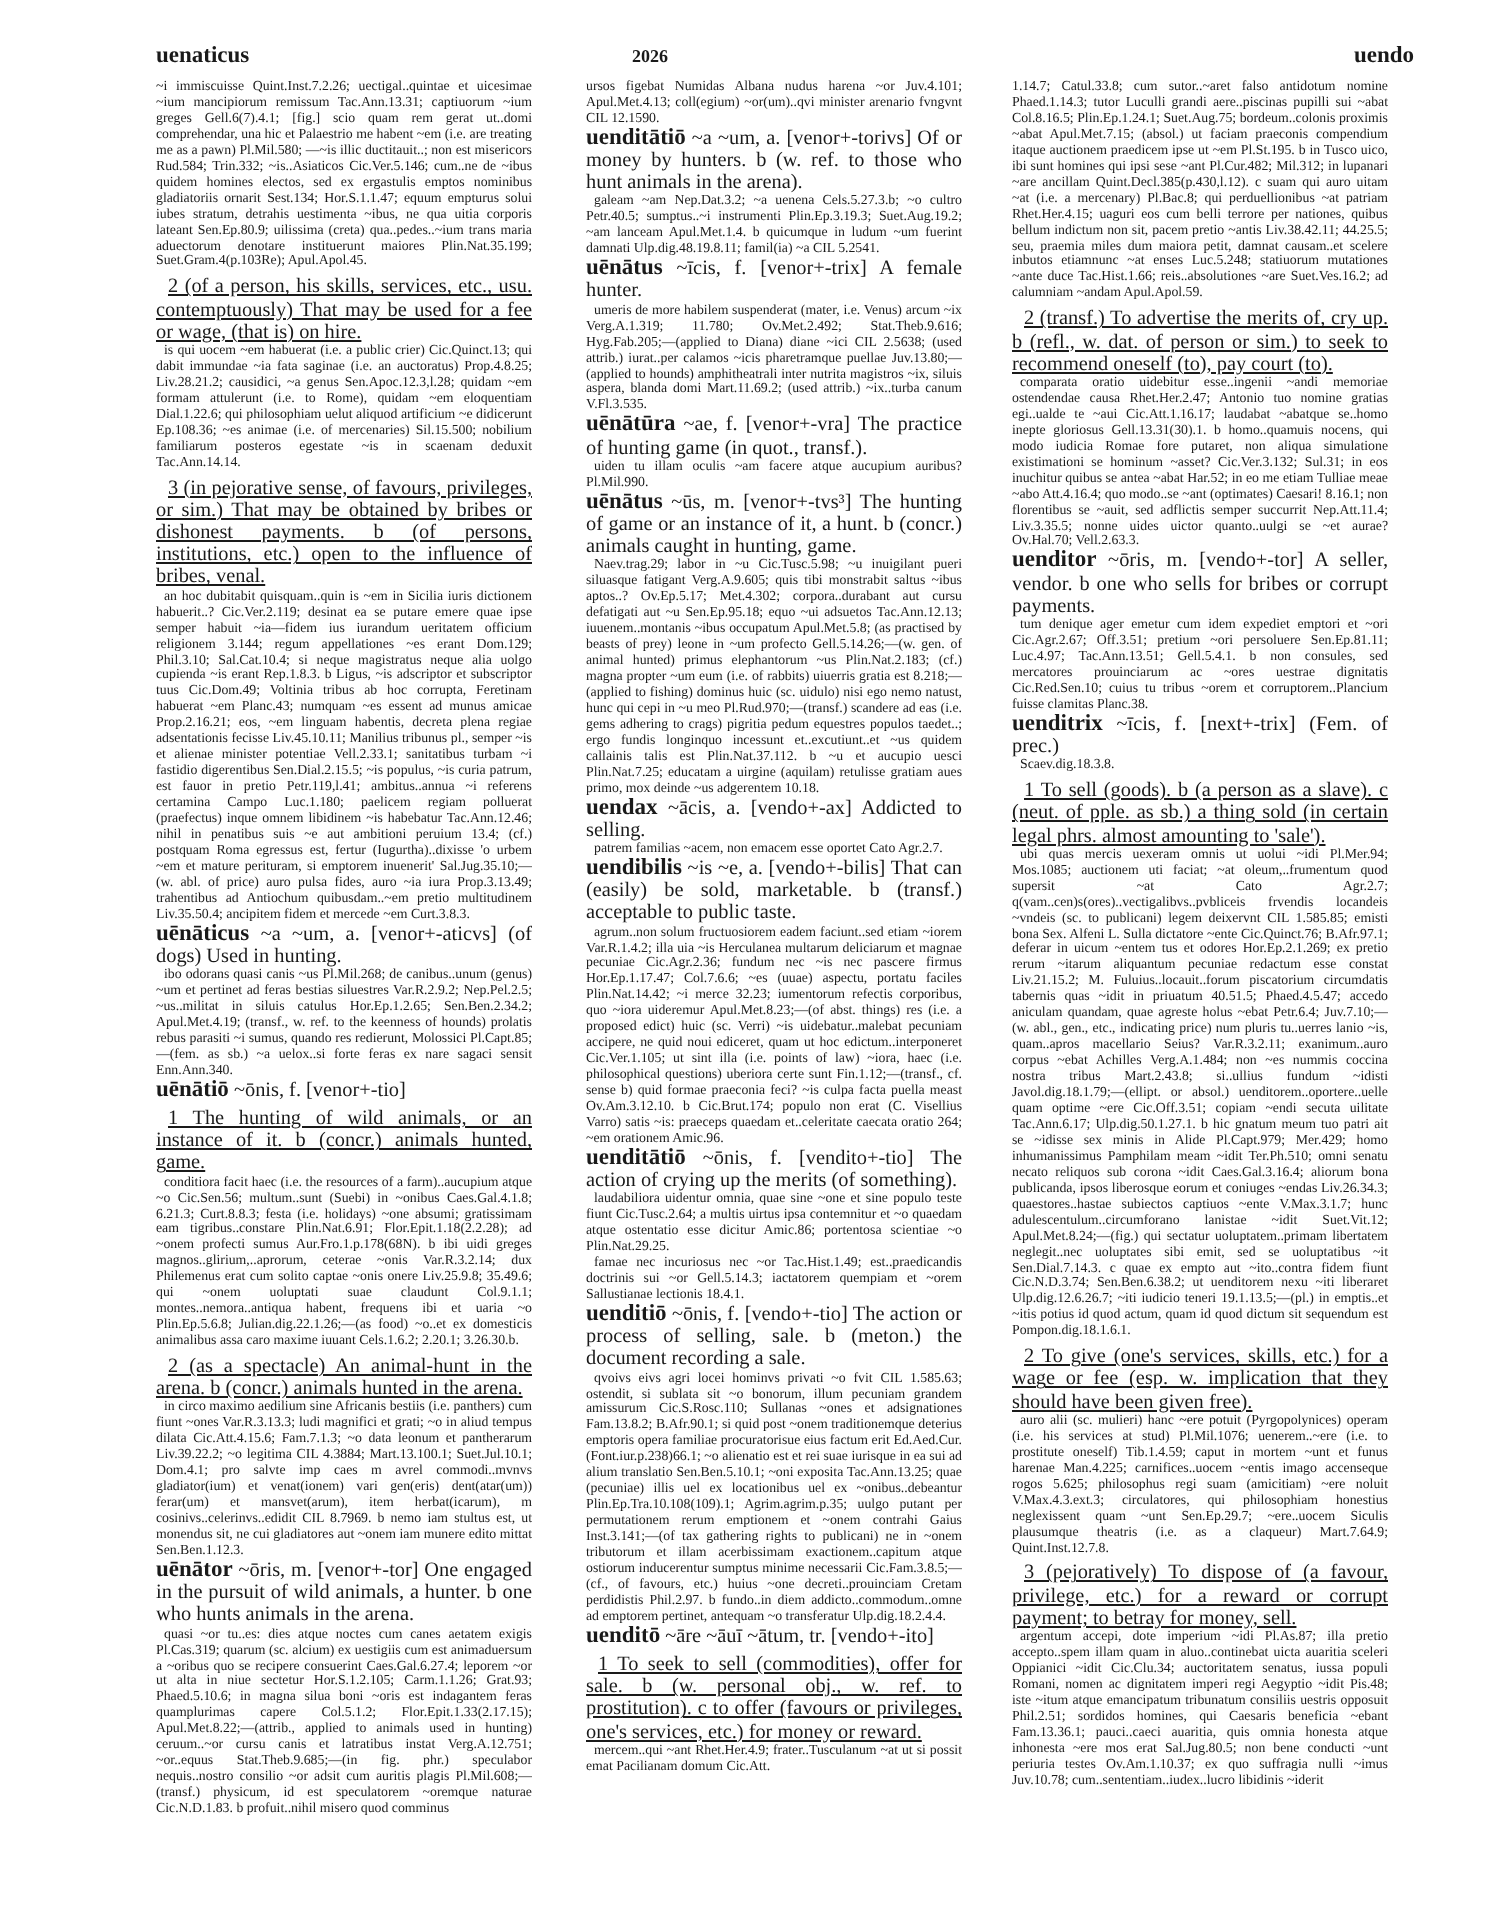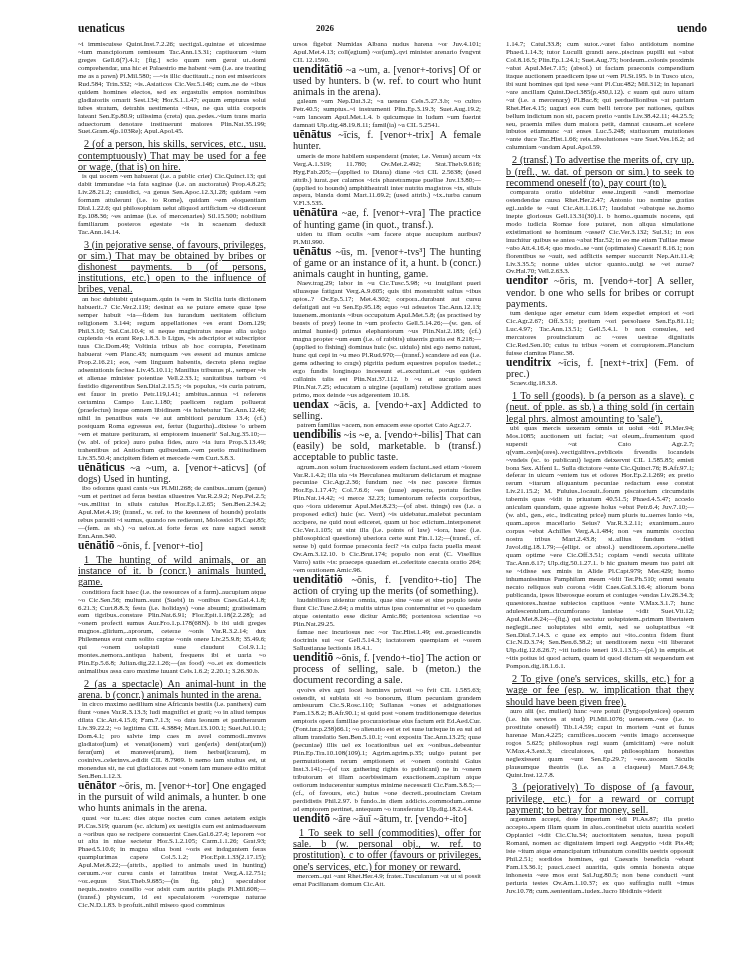--- a/index.html
+++ b/index.html
@@ -42,21 +42,21 @@
       <p class="hw-line entry"><span class="hw">uēnātiō</span><span> ~ōnis, f. [venor+-tio]</span></p>
       <p class="def">1 The hunting of wild animals, or an instance of it. b (concr.) animals hunted, game.</p>
       <p class="cit">conditiora facit haec (i.e. the resources of a farm)..aucupium atque ~o Cic.Sen.56; multum..sunt (Suebi) in ~onibus Caes.Gal.4.1.8; 6.21.3; Curt.8.8.3; festa (i.e. holidays) ~one absumi; gratissimam eam tigribus..constare Plin.Nat.6.91; Flor.Epit.1.18(2.2.28); ad ~onem profecti sumus Aur.Fro.1.p.178(68N). b ibi uidi greges magnos..glirium,..aprorum, ceterae ~onis Var.R.3.2.14; dux Philemenus erat cum solito captae ~onis onere Liv.25.9.8; 35.49.6; qui ~onem uoluptati suae claudunt Col.9.1.1; montes..nemora..antiqua habent, frequens ibi et uaria ~o Plin.Ep.5.6.8; Julian.dig.22.1.26;—(as food) ~o..et ex domesticis animalibus assa caro maxime iuuant Cels.1.6.2; 2.20.1; 3.26.30.b.</p>
       <p class="def">2 (as a spectacle) An animal-hunt in the arena. b (concr.) animals hunted in the arena.</p>
       <p class="cit">in circo maximo aedilium sine Africanis bestiis (i.e. panthers) cum fiunt ~ones Var.R.3.13.3; ludi magnifici et grati; ~o in aliud tempus dilata Cic.Att.4.15.6; Fam.7.1.3; ~o data leonum et pantherarum Liv.39.22.2; ~o legitima CIL 4.3884; Mart.13.100.1; Suet.Jul.10.1; Dom.4.1; pro salvte imp caes m avrel commodi..mvnvs gladiator(ium) et venat(ionem) vari gen(eris) dent(atar(um)) ferar(um) et mansvet(arum), item herbat(icarum), m cosinivs..celerinvs..edidit CIL 8.7969. b nemo iam stultus est, ut monendus sit, ne cui gladiatores aut ~onem iam munere edito mittat Sen.Ben.1.12.3.</p>
       <p class="hw-line entry"><span class="hw">uēnātor</span><span> ~ōris, m. [venor+-tor] One engaged in the pursuit of wild animals, a hunter. b one who hunts animals in the arena.</span></p>
       <p class="cit">quasi ~or tu..es: dies atque noctes cum canes aetatem exigis Pl.Cas.319; quarum (sc. alcium) ex uestigiis cum est animaduersum a ~oribus quo se recipere consuerint Caes.Gal.6.27.4; leporem ~or ut alta in niue sectetur Hor.S.1.2.105; Carm.1.1.26; Grat.93; Phaed.5.10.6; in magna silua boni ~oris est indagantem feras quamplurimas capere Col.5.1.2; Flor.Epit.1.33(2.17.15); Apul.Met.8.22;—(attrib., applied to animals used in hunting) ceruum..~or cursu canis et latratibus instat Verg.A.12.751; ~or..equus Stat.Theb.9.685;—(in fig. phr.) speculabor nequis..nostro consilio ~or adsit cum auritis plagis Pl.Mil.608;—(transf.) physicum, id est speculatorem ~oremque naturae Cic.N.D.1.83. b profuit..nihil misero quod comminus</p>
     </div>
   <div class="col col-2">
       <p class="cit cont">ursos figebat Numidas Albana nudus harena ~or Juv.4.101; Apul.Met.4.13; coll(egium) ~or(um)..qvi minister arenario fvngvnt CIL 12.1590.</p>
-      <p class="hw-line entry"><span class="hw">uenditātiō</span><span> ~a ~um, a. [venor+-torivs] Of or used by hunters. b (w. ref. to court who hunt animals in the arena).</span></p>
+      <p class="hw-line entry"><span class="hw">uenditātiō</span><span> ~a ~um, a. [venor+-torivs] Of or money by hunters. b (w. ref. to those who hunt animals in the arena).</span></p>
       <p class="cit">galeam ~am Nep.Dat.3.2; ~a uenena Cels.5.27.3.b; ~o cultro Petr.40.5; sumptus..~i instrumenti Plin.Ep.3.19.3; Suet.Aug.19.2; ~am lanceam Apul.Met.1.4. b quicumque in ludum ~um fuerint damnati Ulp.dig.48.19.8.11; famil(ia) ~a CIL 5.2541.</p>
       <p class="hw-line entry"><span class="hw">uēnātus</span><span> ~īcis, f. [venor+-trix] A female hunter.</span></p>
       <p class="cit">umeris de more habilem suspenderat (mater, i.e. Venus) arcum ~ix Verg.A.1.319; 11.780; Ov.Met.2.492; Stat.Theb.9.616; Hyg.Fab.205;—(applied to Diana) diane ~ici CIL 2.5638; (used attrib.) iurat..per calamos ~icis pharetramque puellae Juv.13.80;—(applied to hounds) amphitheatrali inter nutrita magistros ~ix, siluis aspera, blanda domi Mart.11.69.2; (used attrib.) ~ix..turba canum V.Fl.3.535.</p>
       <p class="hw-line entry"><span class="hw">uēnātūra</span><span> ~ae, f. [venor+-vra] The practice of hunting game (in quot., transf.).</span></p>
       <p class="cit">uiden tu illam oculis ~am facere atque aucupium auribus? Pl.Mil.990.</p>
       <p class="hw-line entry"><span class="hw">uēnātus</span><span> ~ūs, m. [venor+-tvs³] The hunting of game or an instance of it, a hunt. b (concr.) animals caught in hunting, game.</span></p>
       <p class="cit">Naev.trag.29; labor in ~u Cic.Tusc.5.98; ~u inuigilant pueri siluasque fatigant Verg.A.9.605; quis tibi monstrabit saltus ~ibus aptos..? Ov.Ep.5.17; Met.4.302; corpora..durabant aut cursu defatigati aut ~u Sen.Ep.95.18; equo ~ui adsuetos Tac.Ann.12.13; iuuenem..montanis ~ibus occupatum Apul.Met.5.8; (as practised by beasts of prey) leone in ~um profecto Gell.5.14.26;—(w. gen. of animal hunted) primus elephantorum ~us Plin.Nat.2.183; (cf.) magna propter ~um eum (i.e. of rabbits) uiuerris gratia est 8.218;—(applied to fishing) dominus huic (sc. uidulo) nisi ego nemo natust, hunc qui cepi in ~u meo Pl.Rud.970;—(transf.) scandere ad eas (i.e. gems adhering to crags) pigritia pedum equestres populos taedet..; ergo fundis longinquo incessunt et..excutiunt..et ~us quidem callainis talis est Plin.Nat.37.112. b ~u et aucupio uesci Plin.Nat.7.25; educatam a uirgine (aquilam) retulisse gratiam aues primo, mox deinde ~us adgerentem 10.18.</p>
       <p class="hw-line entry"><span class="hw">uendax</span><span> ~ācis, a. [vendo+-ax] Addicted to selling.</span></p>
       <p class="cit">patrem familias ~acem, non emacem esse oportet Cato Agr.2.7.</p>
       <p class="hw-line entry"><span class="hw">uendibilis</span><span> ~is ~e, a. [vendo+-bilis] That can (easily) be sold, marketable. b (transf.) acceptable to public taste.</span></p>

